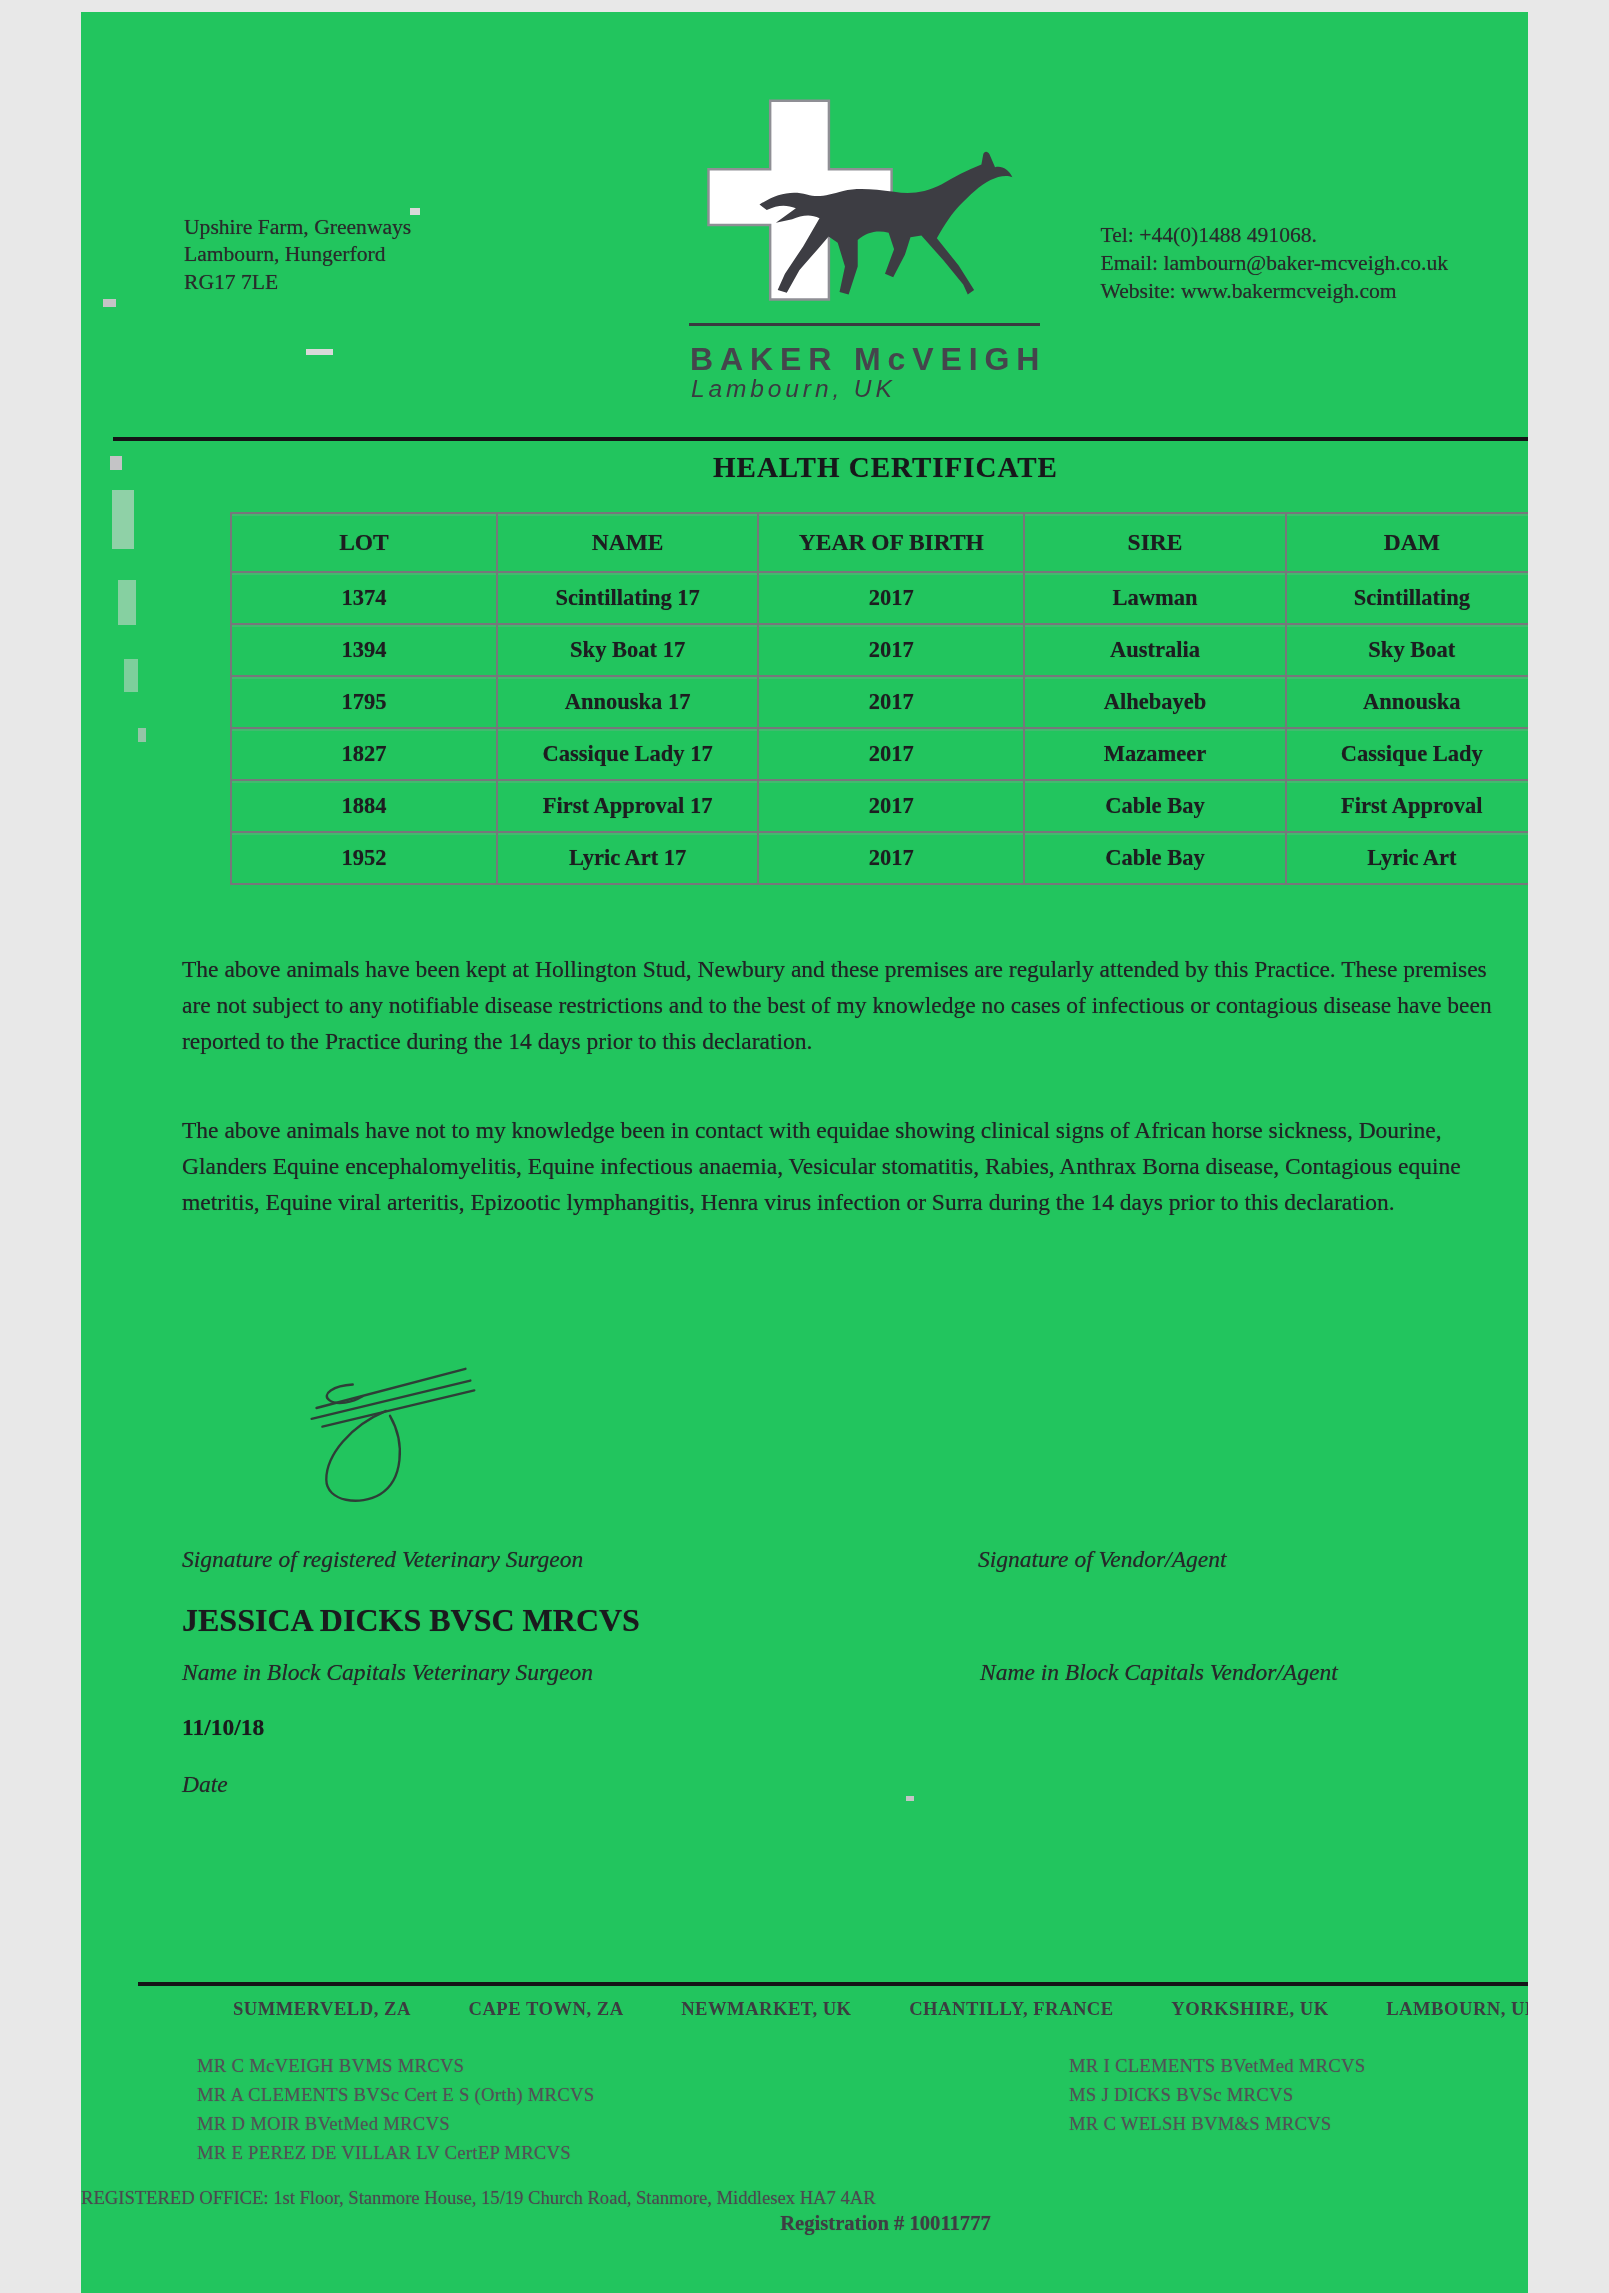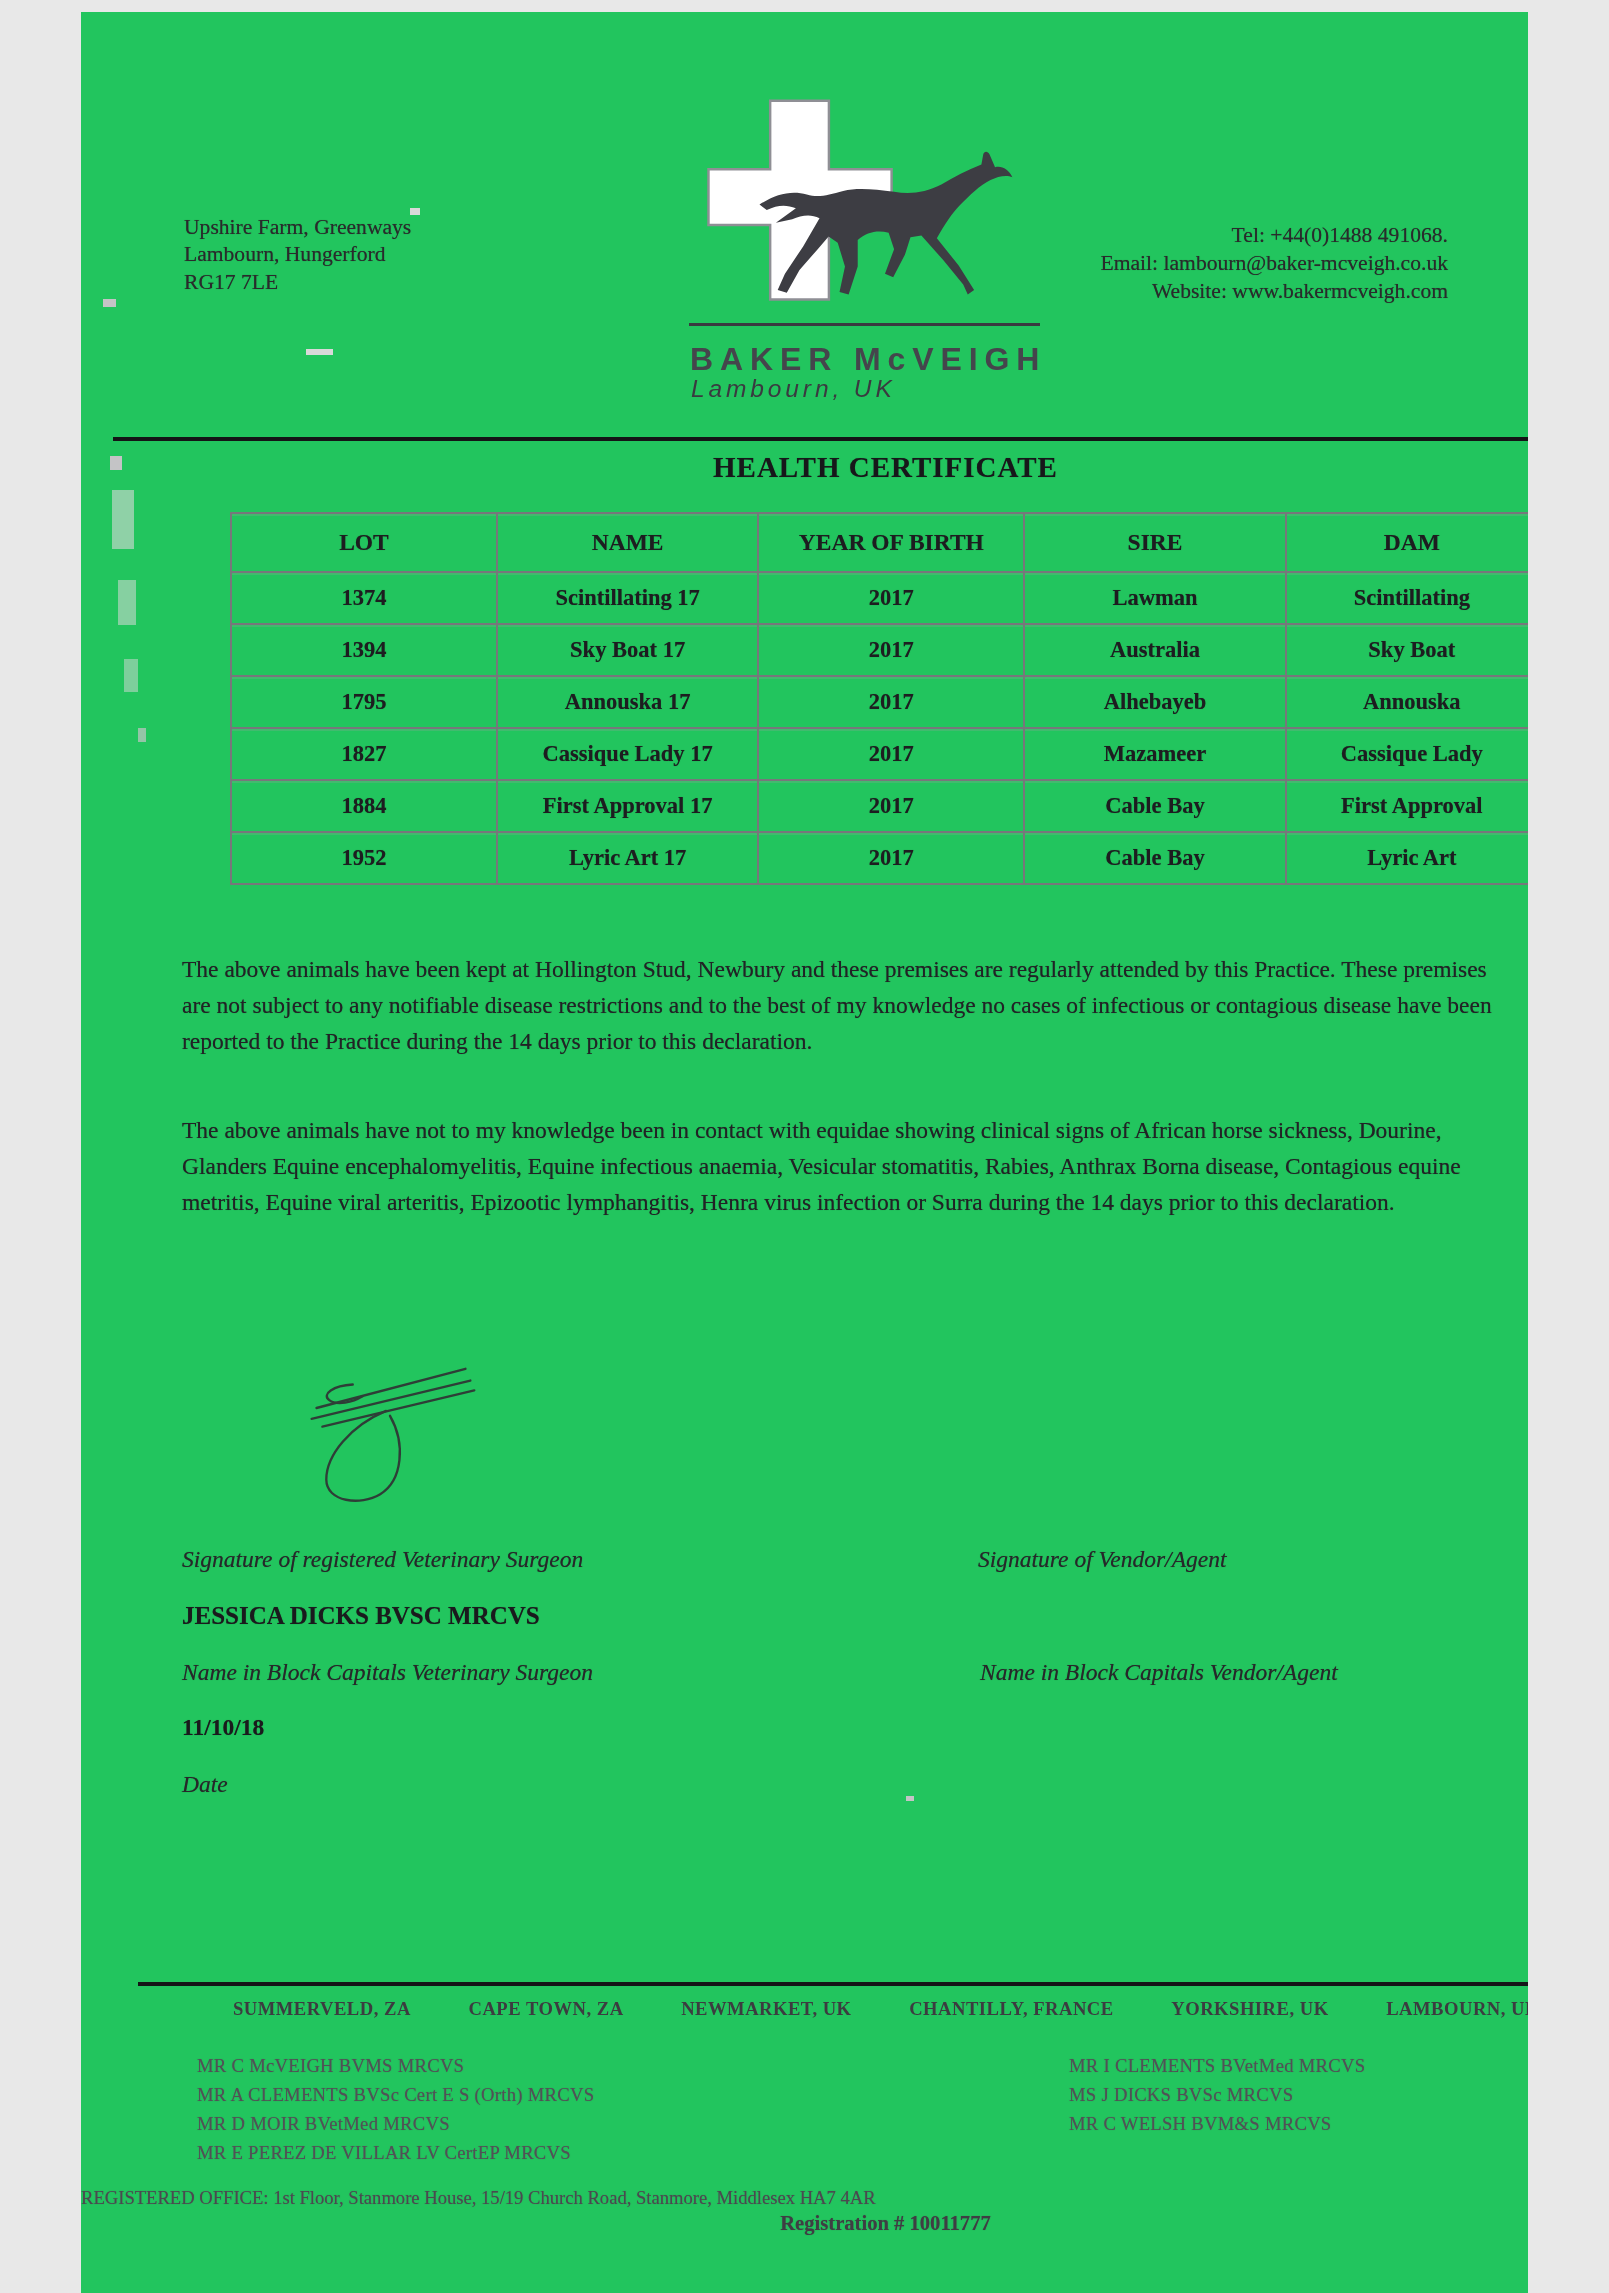--- a/index.html
+++ b/index.html
@@ -6,21 +6,21 @@
   .page{
     position:relative;width:1447px;height:2294px;background:#22c55e;
     font-family:"Liberation Serif", serif;color:#1c1c1e;overflow:hidden;
     margin:12px auto;
   }
   .ink{text-shadow:0 0 0.7px rgba(25,25,28,.55);}
   .abs{position:absolute;}
 
   
   .sender{left:103px;top:202px;font-size:21.6px;line-height:27.4px;color:#2a2a2c;}
-  .contact{right:80px;top:209px;font-size:21.6px;line-height:28px;text-align:right;color:#2a2a2c;}
+  .contact{right:80px;top:209px;font-size:21.6px;line-height:28px;text-align:left;color:#2a2a2c;}
 
   
   .logo{left:603px;top:74px;width:412px;height:338px;}
   .logo svg{position:absolute;}
   .logo-rule{position:absolute;left:4.9px;top:237px;width:351px;height:2.9px;background:#3a3a40;}
   .logo-name{position:absolute;left:5.9px;top:255px;width:353px;font-family:"Liberation Sans",sans-serif;
     font-size:32px;font-weight:bold;letter-spacing:6.9px;color:#45454c;white-space:nowrap;}
   .logo-loc{position:absolute;left:6.9px;top:289px;font-family:"Liberation Sans",sans-serif;
     font-style:italic;font-size:24.5px;letter-spacing:3.9px;color:#3a3a40;}
 
@@ -36,21 +36,21 @@
   .horse-table td{height:50px;}
 
   
   .para{left:101px;width:1325px;font-size:23.5px;line-height:36px;color:#222226;text-align:left;}
   .p1{top:939px;}
   .p2{top:1100px;}
 
   
   .sig-svg{left:211px;top:1345px;}
   .caption{font-style:italic;font-size:23.5px;color:#27272a;}
-  .bold-line{font-weight:bold;font-size:25px;color:#1a1a1d;}
+  .bold-line{font-weight:bold;font-size:32px;color:#1a1a1d;}
   .colL{left:101px;text-align:center;}
   .colR{left:897px;}
 
   
   .footer-rule{left:57px;top:1970px;width:1494px;height:3.9px;background:#151517;}
   .locations{left:152px;top:1986px;width:1307px;display:flex;justify-content:space-between;
     font-size:18.6px;font-weight:bold;letter-spacing:0.5px;color:#3c3c40;}
   .staff{font-size:18.6px;line-height:29px;color:#515156;letter-spacing:0.3px;
     text-shadow:0 0 1px rgba(80,80,85,.6);}
   .staffL{left:116px;top:2039px;}

